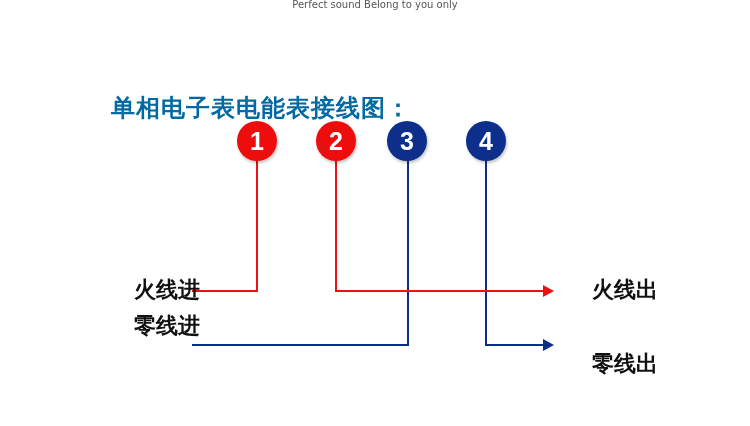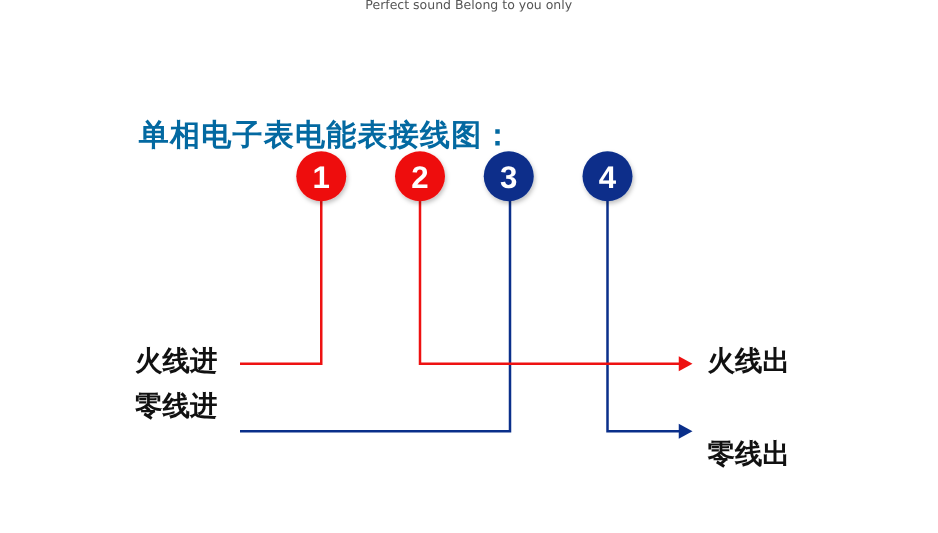--- a/index.html
+++ b/index.html
@@ -1,20 +1,20 @@
 <!DOCTYPE html>
 <html><head>
   <meta charset="utf-8">
   <style>
     html, body { margin: 0; padding: 0; }
     body { width: 750px; height: 426px; background: #ffffff; position: relative; overflow: hidden; font-family: "DejaVu Sans", sans-serif; }
     .tagline { position: absolute; left: 0; top: -1px; width: 750px; text-align: center; font-size: 10px; color: #555555; font-family: "DejaVu Sans", sans-serif; }
     .title { position: absolute; left: 111px; top: 44px; font-size: 24px; font-weight: bold; color: #0369a1; letter-spacing: 1px; margin-top: 48px; }
     svg.diagram { position: absolute; left: 0; top: 0; }
-    .label { position: absolute; font-size: 22px; font-weight: bold; color: #111111; line-height: 26px; }
+    .label { position: absolute; font-size: 22px; font-weight: bold; color: #111111; line-height: 26px; margin-left: 26px; }
   </style>
 </head>
 <body>
 
 <div class="tagline">Perfect sound Belong to you only</div>
 <div class="title">单相电子表电能表接线图：</div>
 
 <svg class="diagram" width="750" height="426" viewBox="0 0 750 426">
   <defs>
     <filter id="shadow" x="-30%" y="-30%" width="160%" height="160%">

